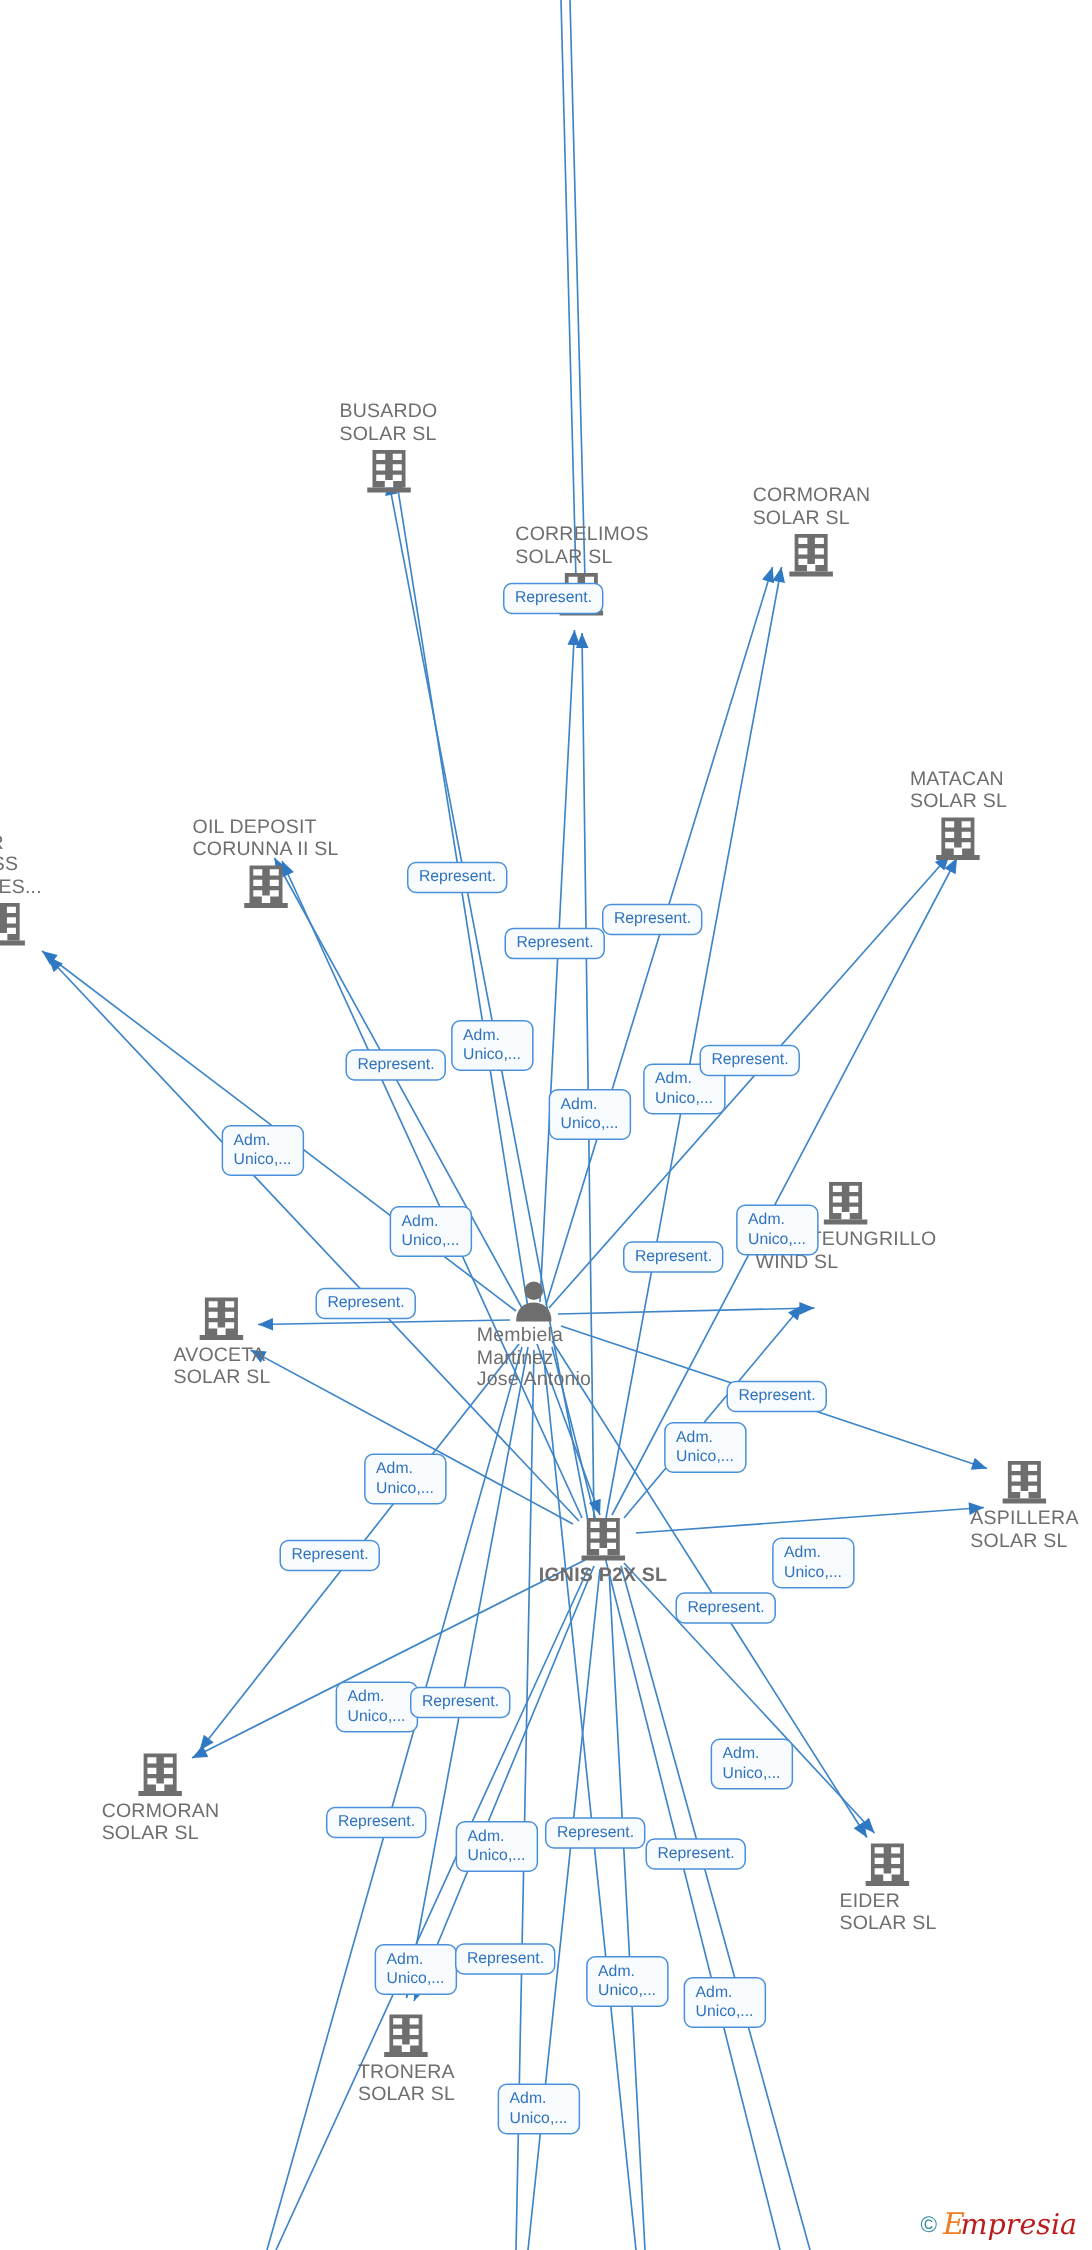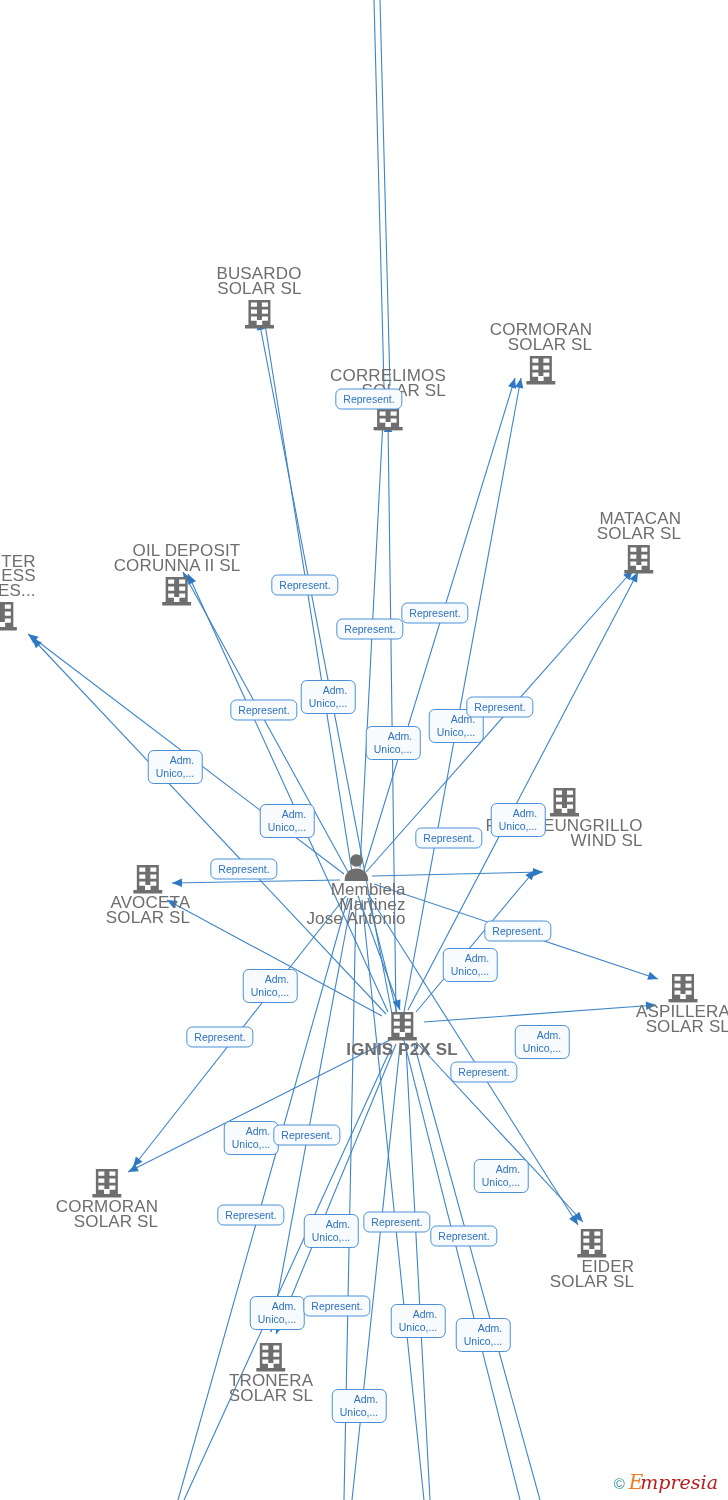--- a/index.html
+++ b/index.html
@@ -12,31 +12,31 @@
   #graph-root{position:absolute;left:0;top:0;width:728px;height:1500px;}
   svg#graph-canvas{position:absolute;left:0;top:0;width:728px;height:1500px;display:block;}
 
   .edge-line{stroke:#3d85c8;stroke-width:1.1;fill:none;}
   .edge-head{fill:#2f78c4;stroke:none;}
 
   
   .node{position:absolute;transform:translate(-50%,0);text-align:center;white-space:nowrap;}
   .node-icon{display:block;margin:0 auto;}
   .node-label{
-    font-size:17px;line-height:14.5px;color:#6e6e6e;letter-spacing:.15px;
-    margin-top:1px;text-align:right;
+    font-size:13px;line-height:14.5px;color:#6e6e6e;letter-spacing:.15px;
+    margin-top:1px;text-align:left;
   }
   .node-label span{display:block;}
   .node.label-above .node-label{margin:0 0 2px 0;}
 
   
   .badge{
     position:absolute;transform:translate(-50%,-50%);
     background:#f8fbfe;border:1.2px solid #4a90d9;border-radius:6px;
-    color:#2f72bd;font-size:10.5px;line-height:13px;text-align:right;
+    color:#2f72bd;font-size:10.5px;line-height:13px;text-align:left;
     padding:3px 7px;white-space:nowrap;box-sizing:border-box;
   }
   .badge span{display:block;}
   .badge.two-line{padding:3px 7px;margin-top:24px;}
 
   
   #watermark{
     position:absolute;right:10px;bottom:8px;display:flex;align-items:center;
     gap:4px;font-size:17px;line-height:17px;user-select:none;
   }
@@ -127,21 +127,21 @@
           <path d="M6.5,4.5 h6 v4.2 h-6 z" fill="#fff"></path>
           <path d="M17.5,4.5 h6 v4.2 h-6 z" fill="#fff"></path>
           <path d="M6.5,11.5 h6 v4.2 h-6 z" fill="#fff"></path>
           <path d="M17.5,11.5 h6 v4.2 h-6 z" fill="#fff"></path>
           <path d="M6.5,18.5 h6 v4.2 h-6 z" fill="#fff"></path>
           <path d="M17.5,18.5 h6 v4.2 h-6 z" fill="#fff"></path>
           <path d="M12.2,22 h5.6 v5 h-5.6 z" fill="#fff"></path>
           <path d="M0.5,27 h29 v3.4 h-29 z" fill="#6e6e6e"></path>
         </svg>
       </div>
-      <div class="node label-above" style="left: 388px; top: 369px;">
+      <div class="node label-above" style="left: 388px; top: 349px;">
         <div class="node-label">
           <span>CORRELIMOS</span>
           <span>SOLAR  SL</span>
         </div>
         <svg width="30" height="32" viewBox="0 0 30 32" class="node-icon">
           <path d="M4,2 h22 v25 h-22 z" fill="#6e6e6e"></path>
           <path d="M6.5,4.5 h6 v4.2 h-6 z" fill="#fff"></path>
           <path d="M17.5,4.5 h6 v4.2 h-6 z" fill="#fff"></path>
           <path d="M6.5,11.5 h6 v4.2 h-6 z" fill="#fff"></path>
           <path d="M17.5,11.5 h6 v4.2 h-6 z" fill="#fff"></path>

